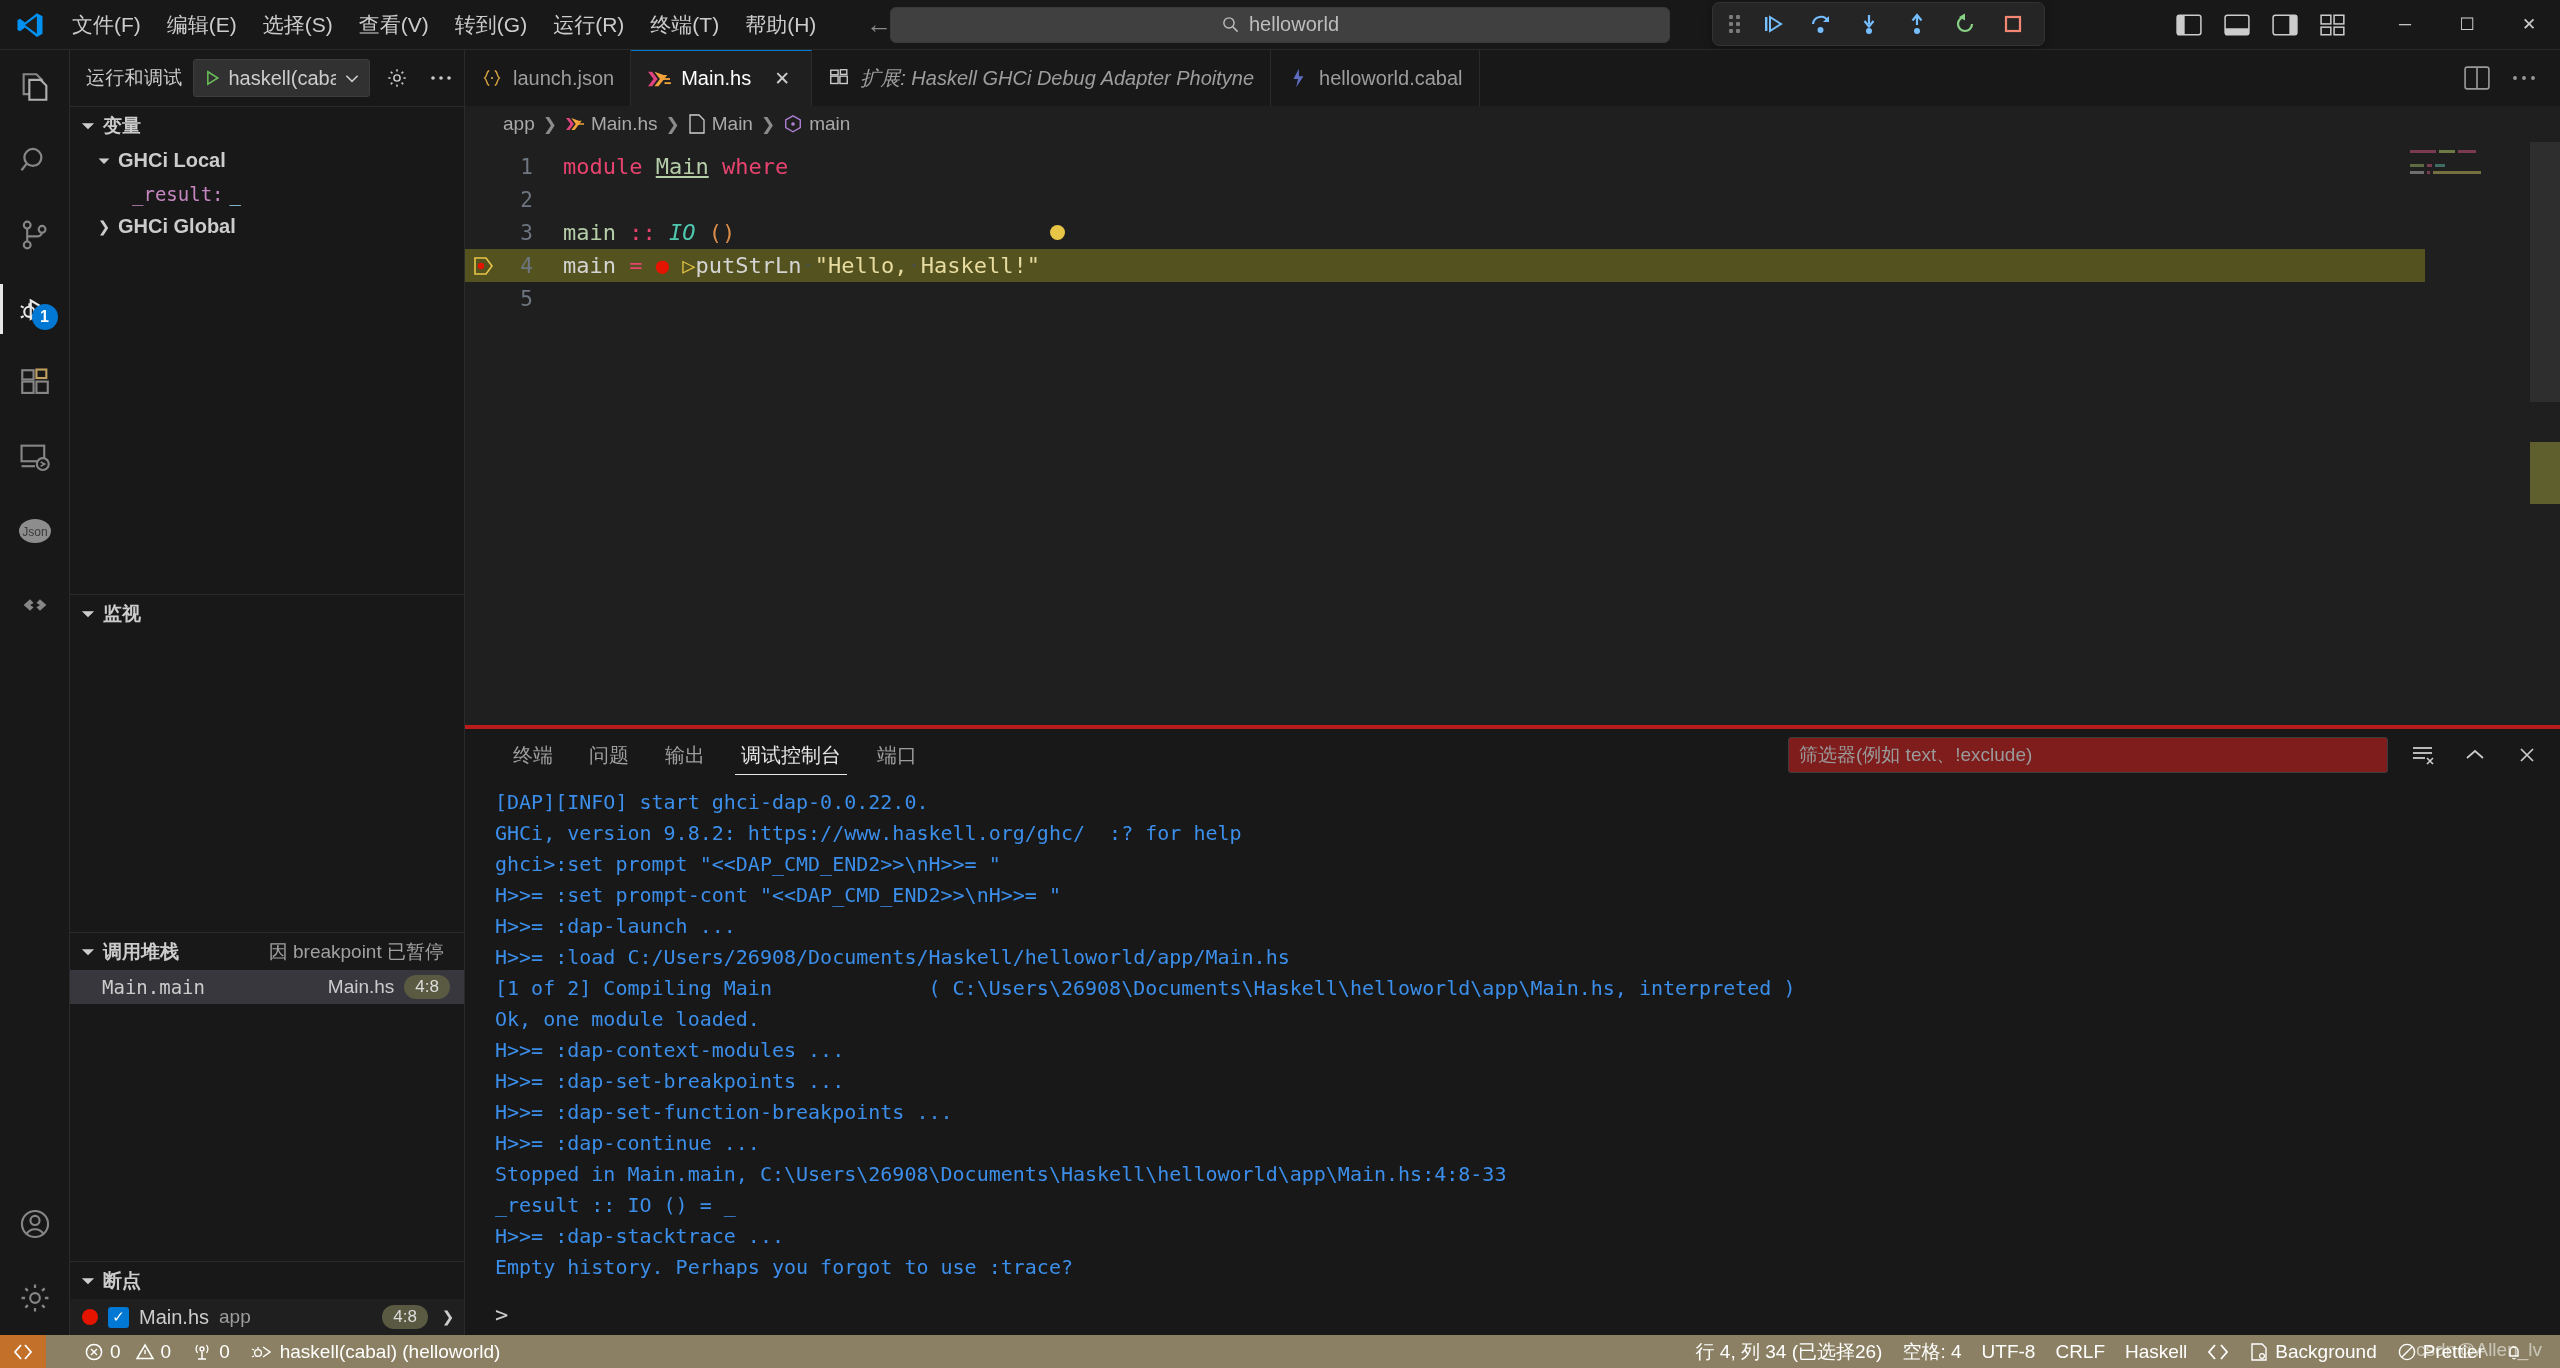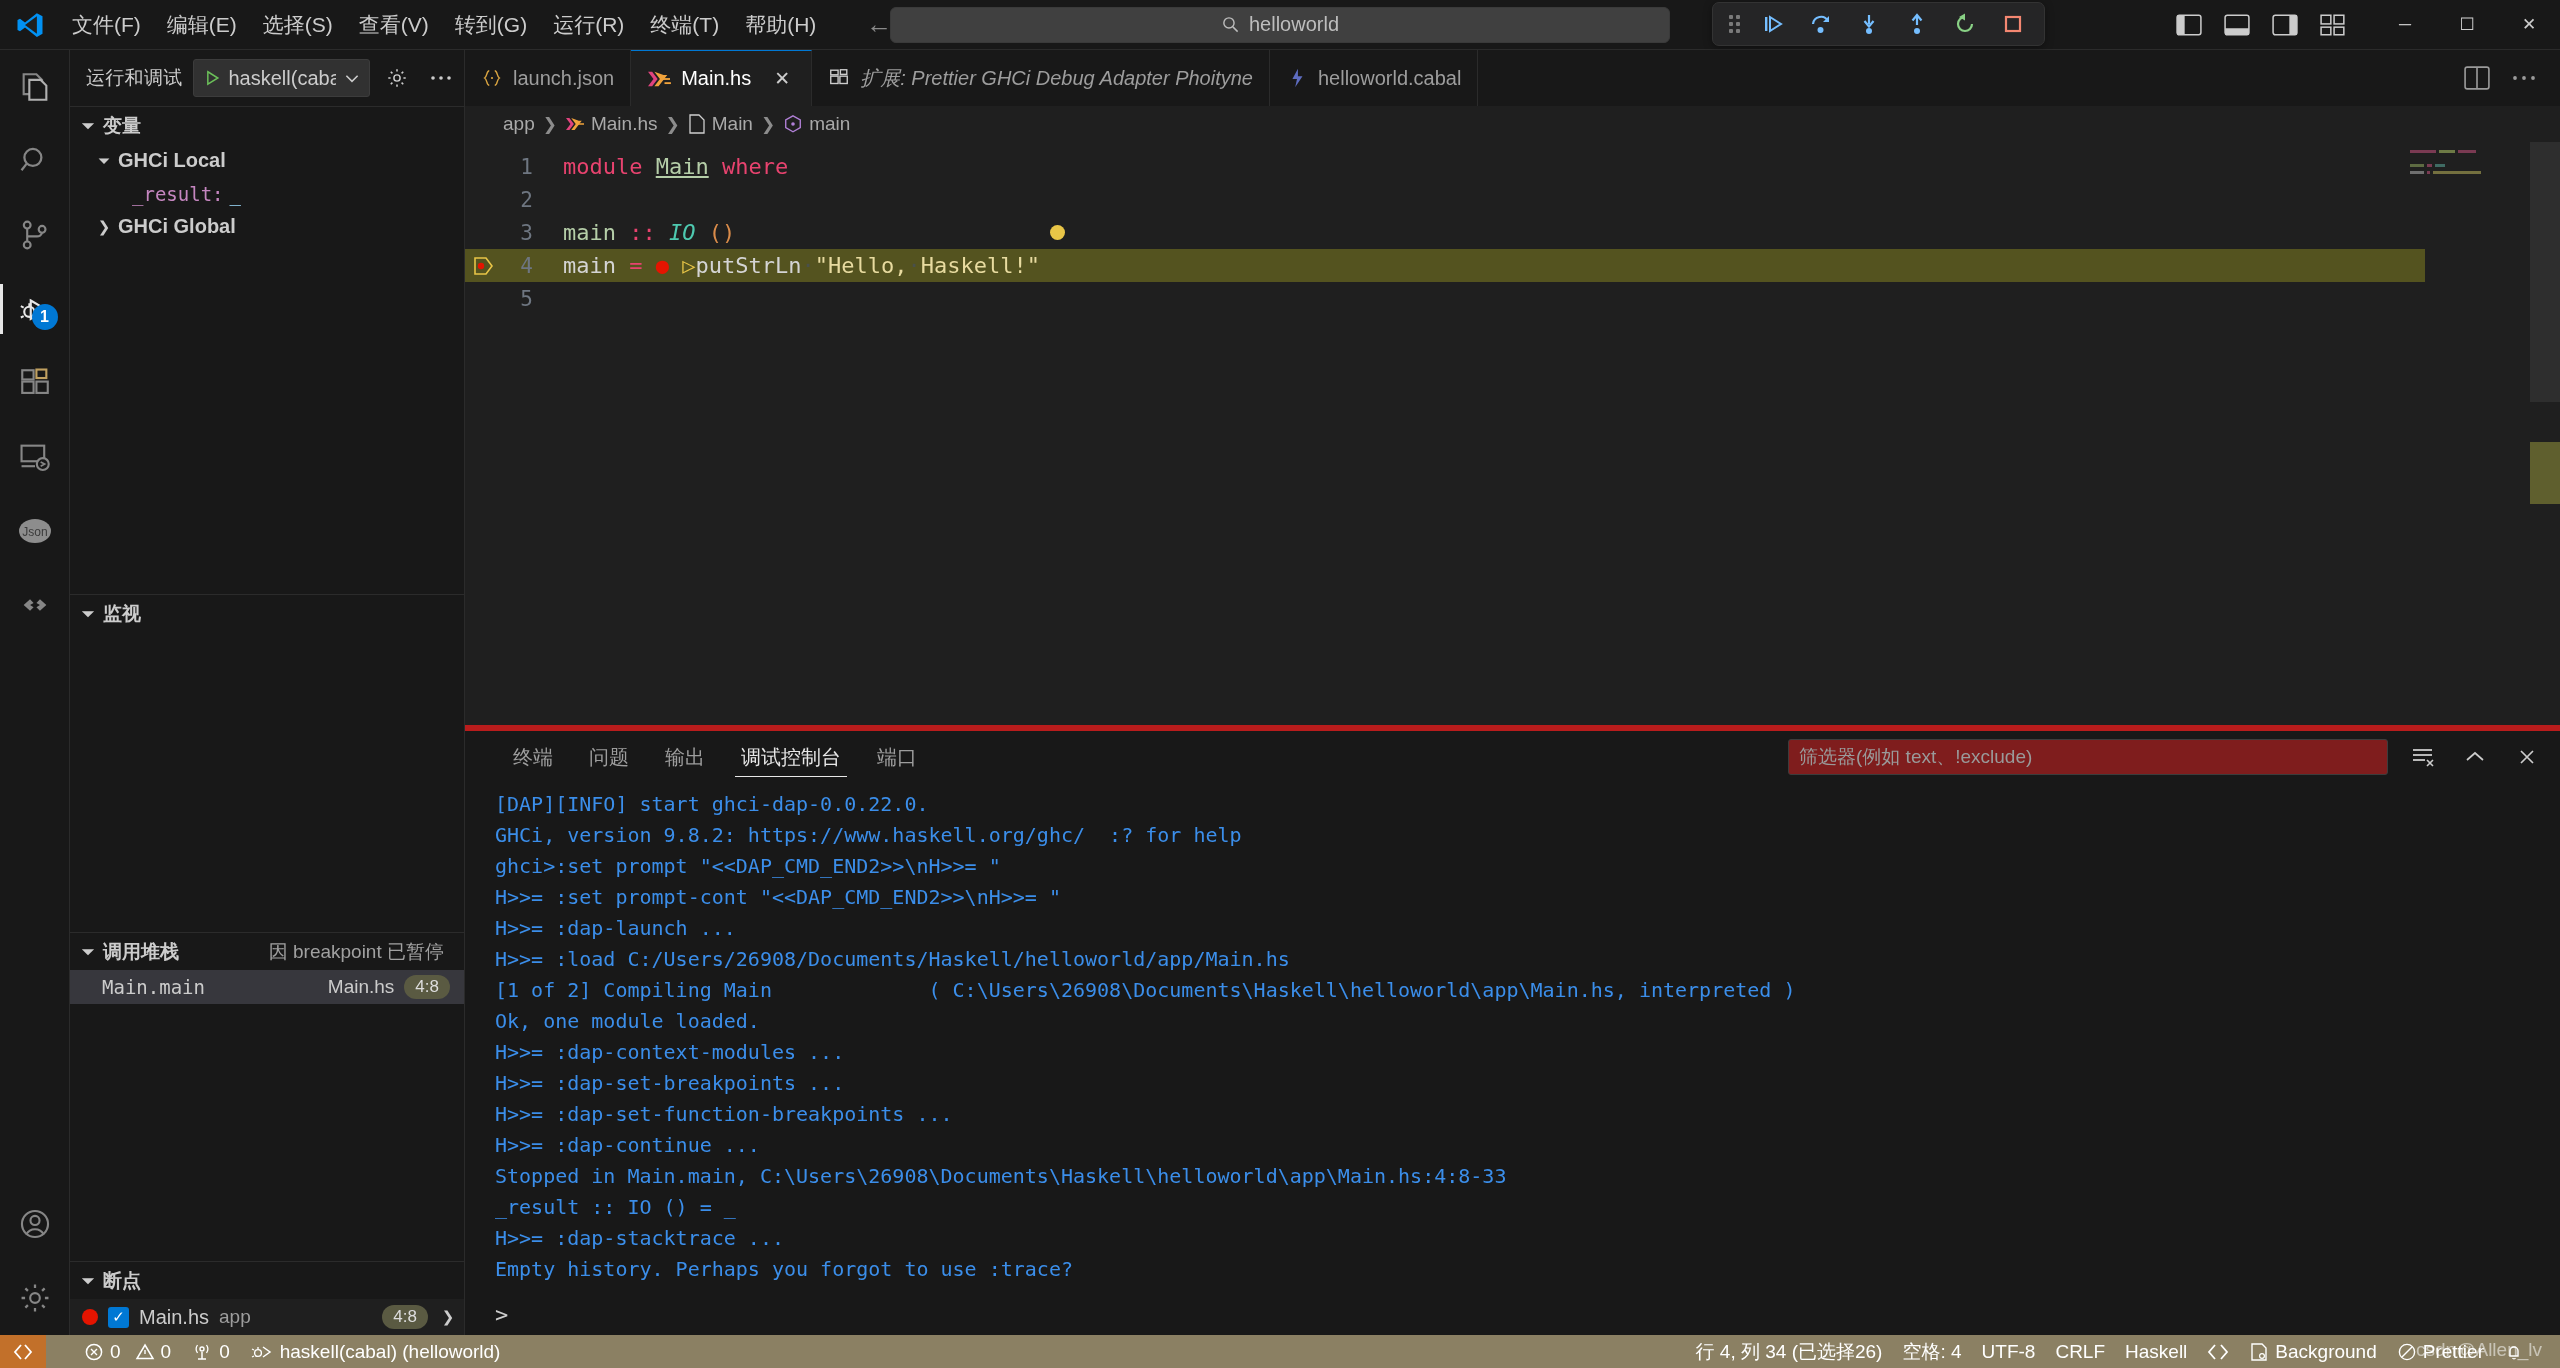--- a/index.html
+++ b/index.html
@@ -153,21 +153,21 @@
   .ws-dot { color:#49504b; }
 
   #minimap { position:absolute; right:30px; top:8px; width:120px; height:100%; }
   .mm-line { height:3px; margin-bottom:4px; display:flex; gap:3px; }
   .mm-b { height:3px; display:block; }
   #overview-ruler { position:absolute; right:0; top:0; width:30px; height:100%; background:#1f1f1f; }
   #ov-thumb { position:absolute; right:0; top:0; width:30px; height:260px; background:#4d4d4d55; }
   #ov-mark { position:absolute; right:0; top:300px; width:30px; height:62px; background:#5f5f2e; }
 
   
-  #panel { height:610px; background:#181818; border-top:6px solid #b91c1c; display:flex; flex-direction:column; }
+  #panel { height:610px; background:#181818; border-top:4px solid #b91c1c; display:flex; flex-direction:column; }
   #panel-head { height:52px; display:flex; align-items:center; padding:0 16px 0 30px; }
   .ptab {
     padding:0 18px; height:52px; display:flex; align-items:center; font-size:20px;
     color:#9d9d9d; cursor:pointer; position:relative;
   }
   .ptab.active { color:#e7e7e7; }
   .ptab.active::after { content:""; position:absolute; left:12px; right:12px; bottom:6px; height:1px; background:#e7e7e7; }
   #panel-actions { margin-left:auto; display:flex; align-items:center; gap:18px; }
   #filter-box {
     width:600px; height:36px; background:#7f1d1d; border:1px solid #3c3c3c; border-radius:3px;
@@ -495,21 +495,21 @@
         <span class="tablabel">Main.hs</span>
         <span class="tab-close">✕</span>
       </div>
       <div class="tab italic">
         <svg width="22" height="22" viewBox="0 0 24 24">
           <rect x="3" y="10" width="8" height="8" fill="none" stroke="#cccccc" stroke-width="1.5"></rect>
           <rect x="3" y="3.5" width="8" height="5" fill="none" stroke="#cccccc" stroke-width="1.5"></rect>
           <rect x="13" y="10" width="8" height="8" fill="none" stroke="#cccccc" stroke-width="1.5"></rect>
           <rect x="13.5" y="3" width="7" height="5" fill="none" stroke="#cccccc" stroke-width="1.5"></rect>
         </svg>
-        <span class="tablabel">扩展: Prettier GHCi Debug Adapter Phoityne</span>
+        <span class="tablabel">扩展: Haskell GHCi Debug Adapter Phoityne</span>
       </div>
       <div class="tab">
         <svg width="22" height="22" viewBox="0 0 24 24">
           <path d="M13 2 L7 13 H12 L10 22 L18 10 H13 Z" fill="#5d6cc0"></path>
         </svg>
         <span class="tablabel">helloworld.cabal</span>
       </div>
 
       <div id="tabs-actions">
         <svg width="26" height="24" viewBox="0 0 24 22">

